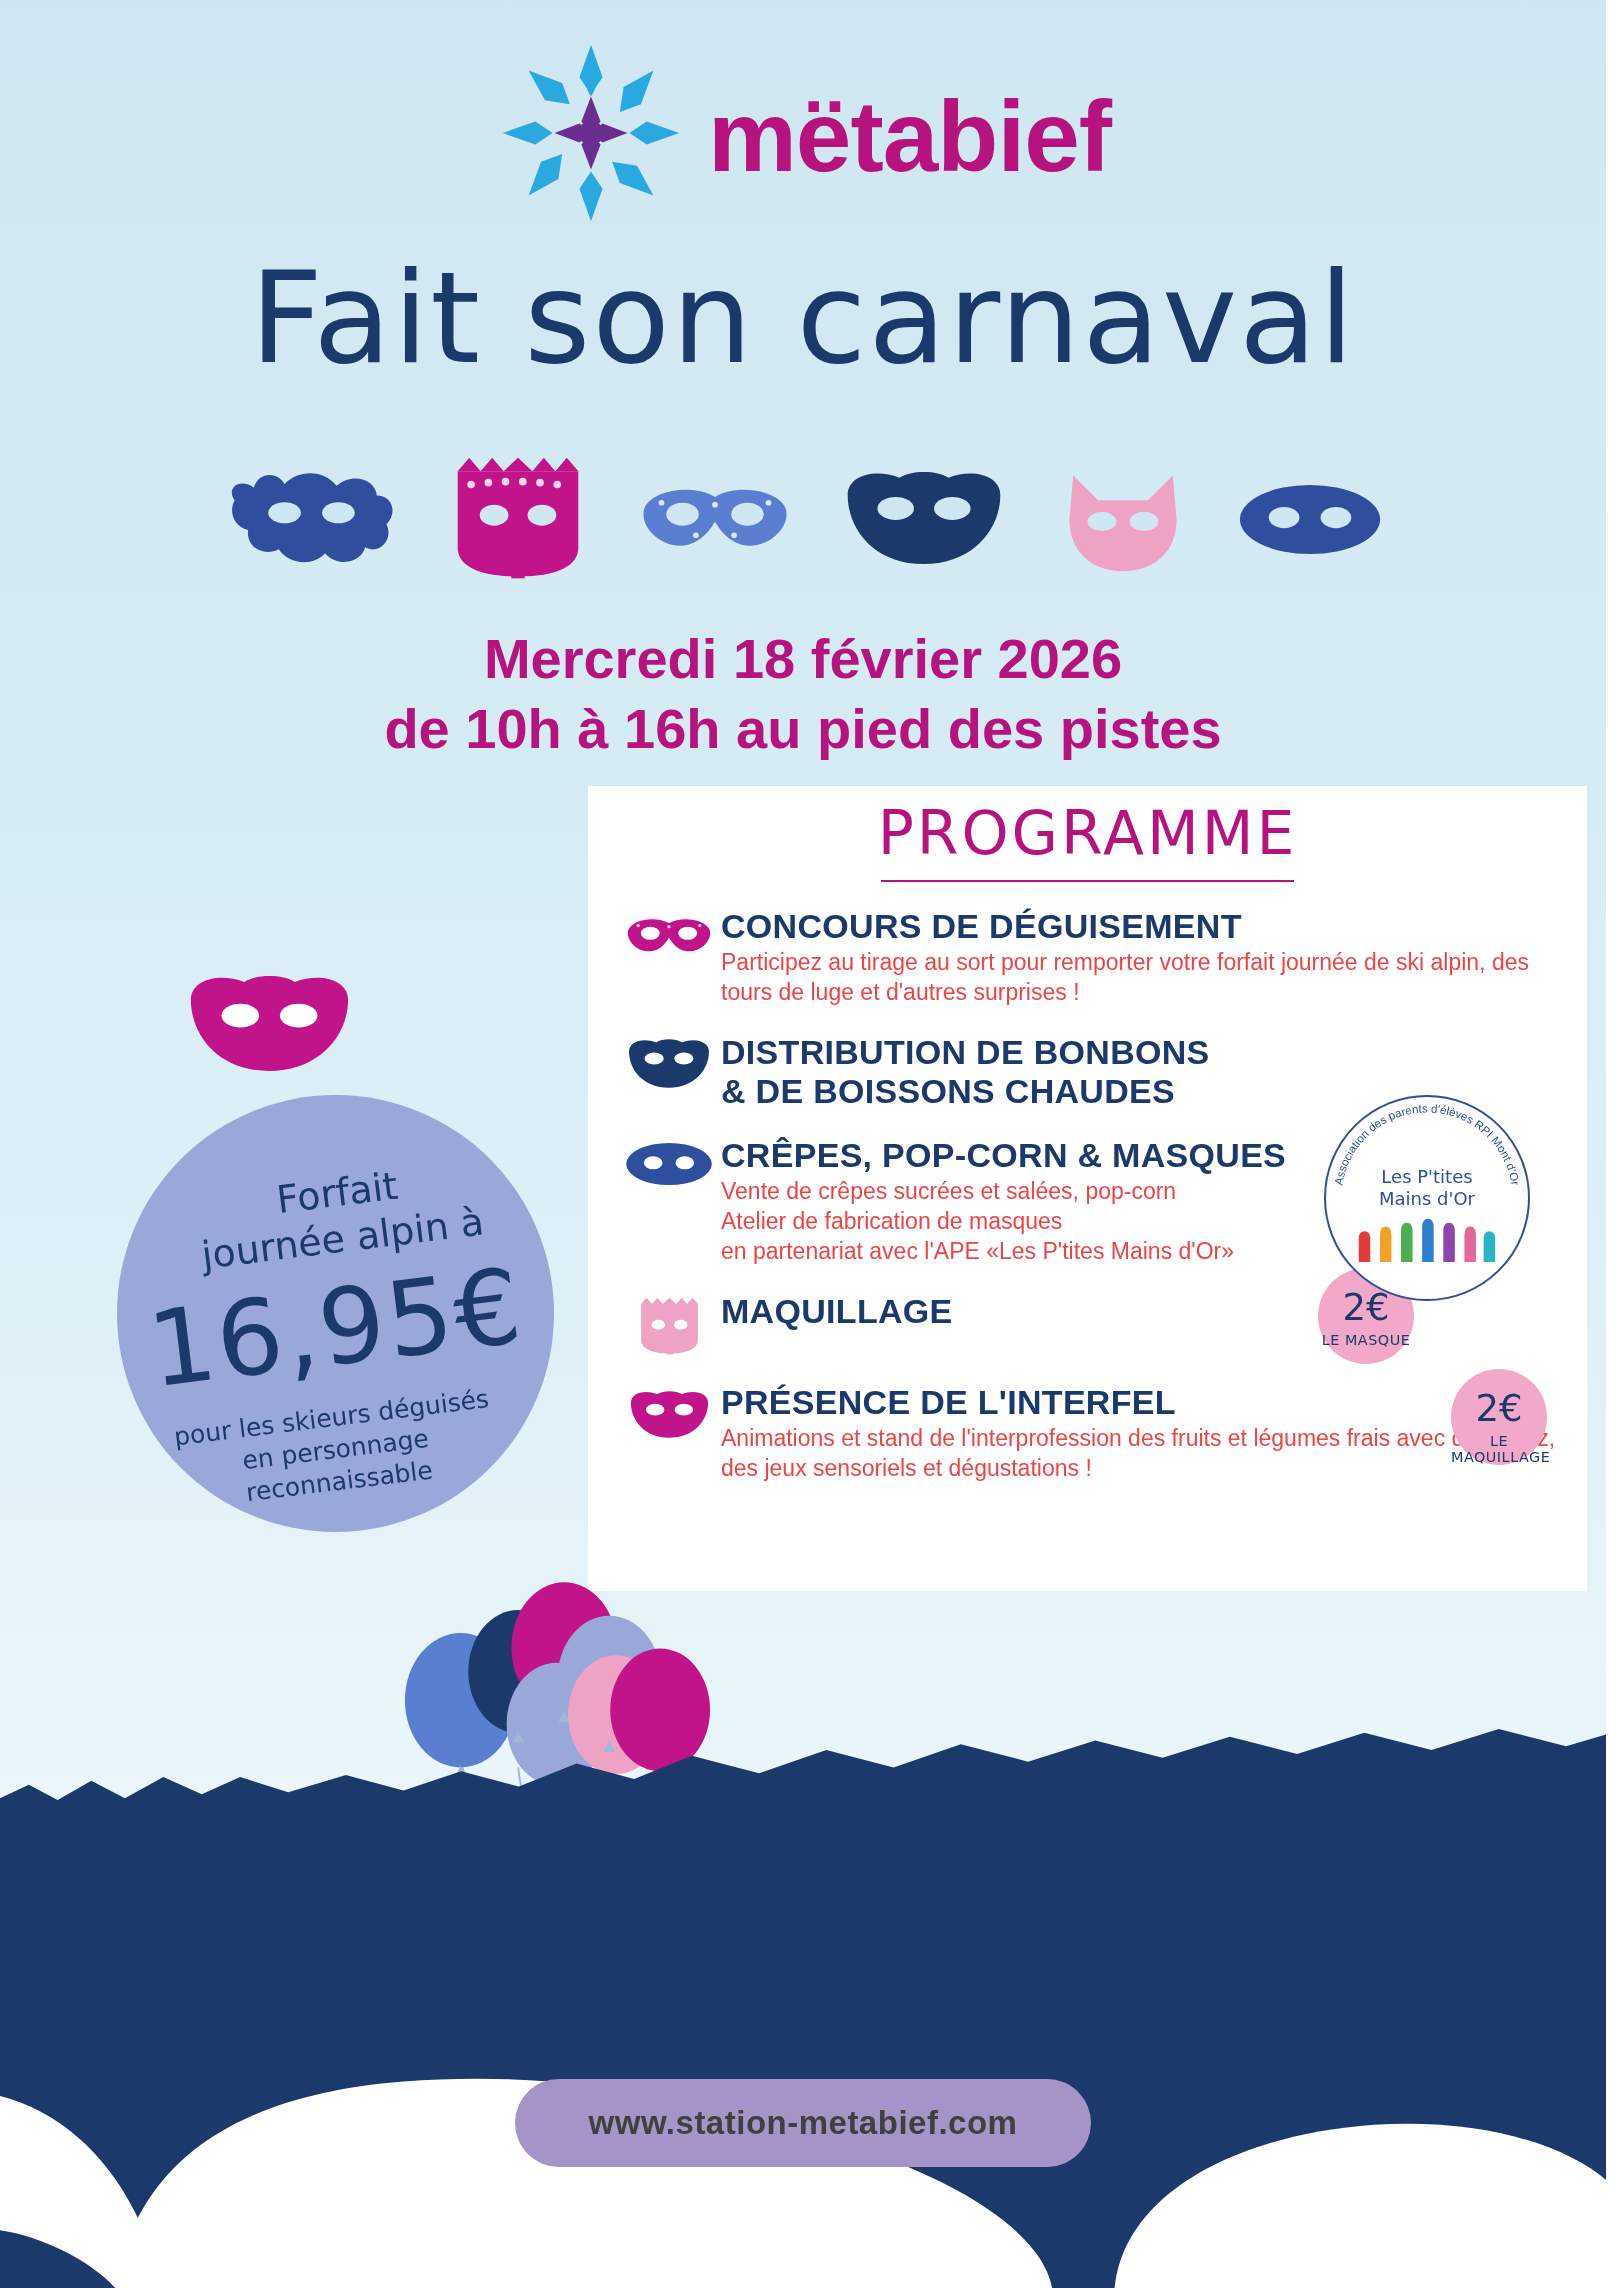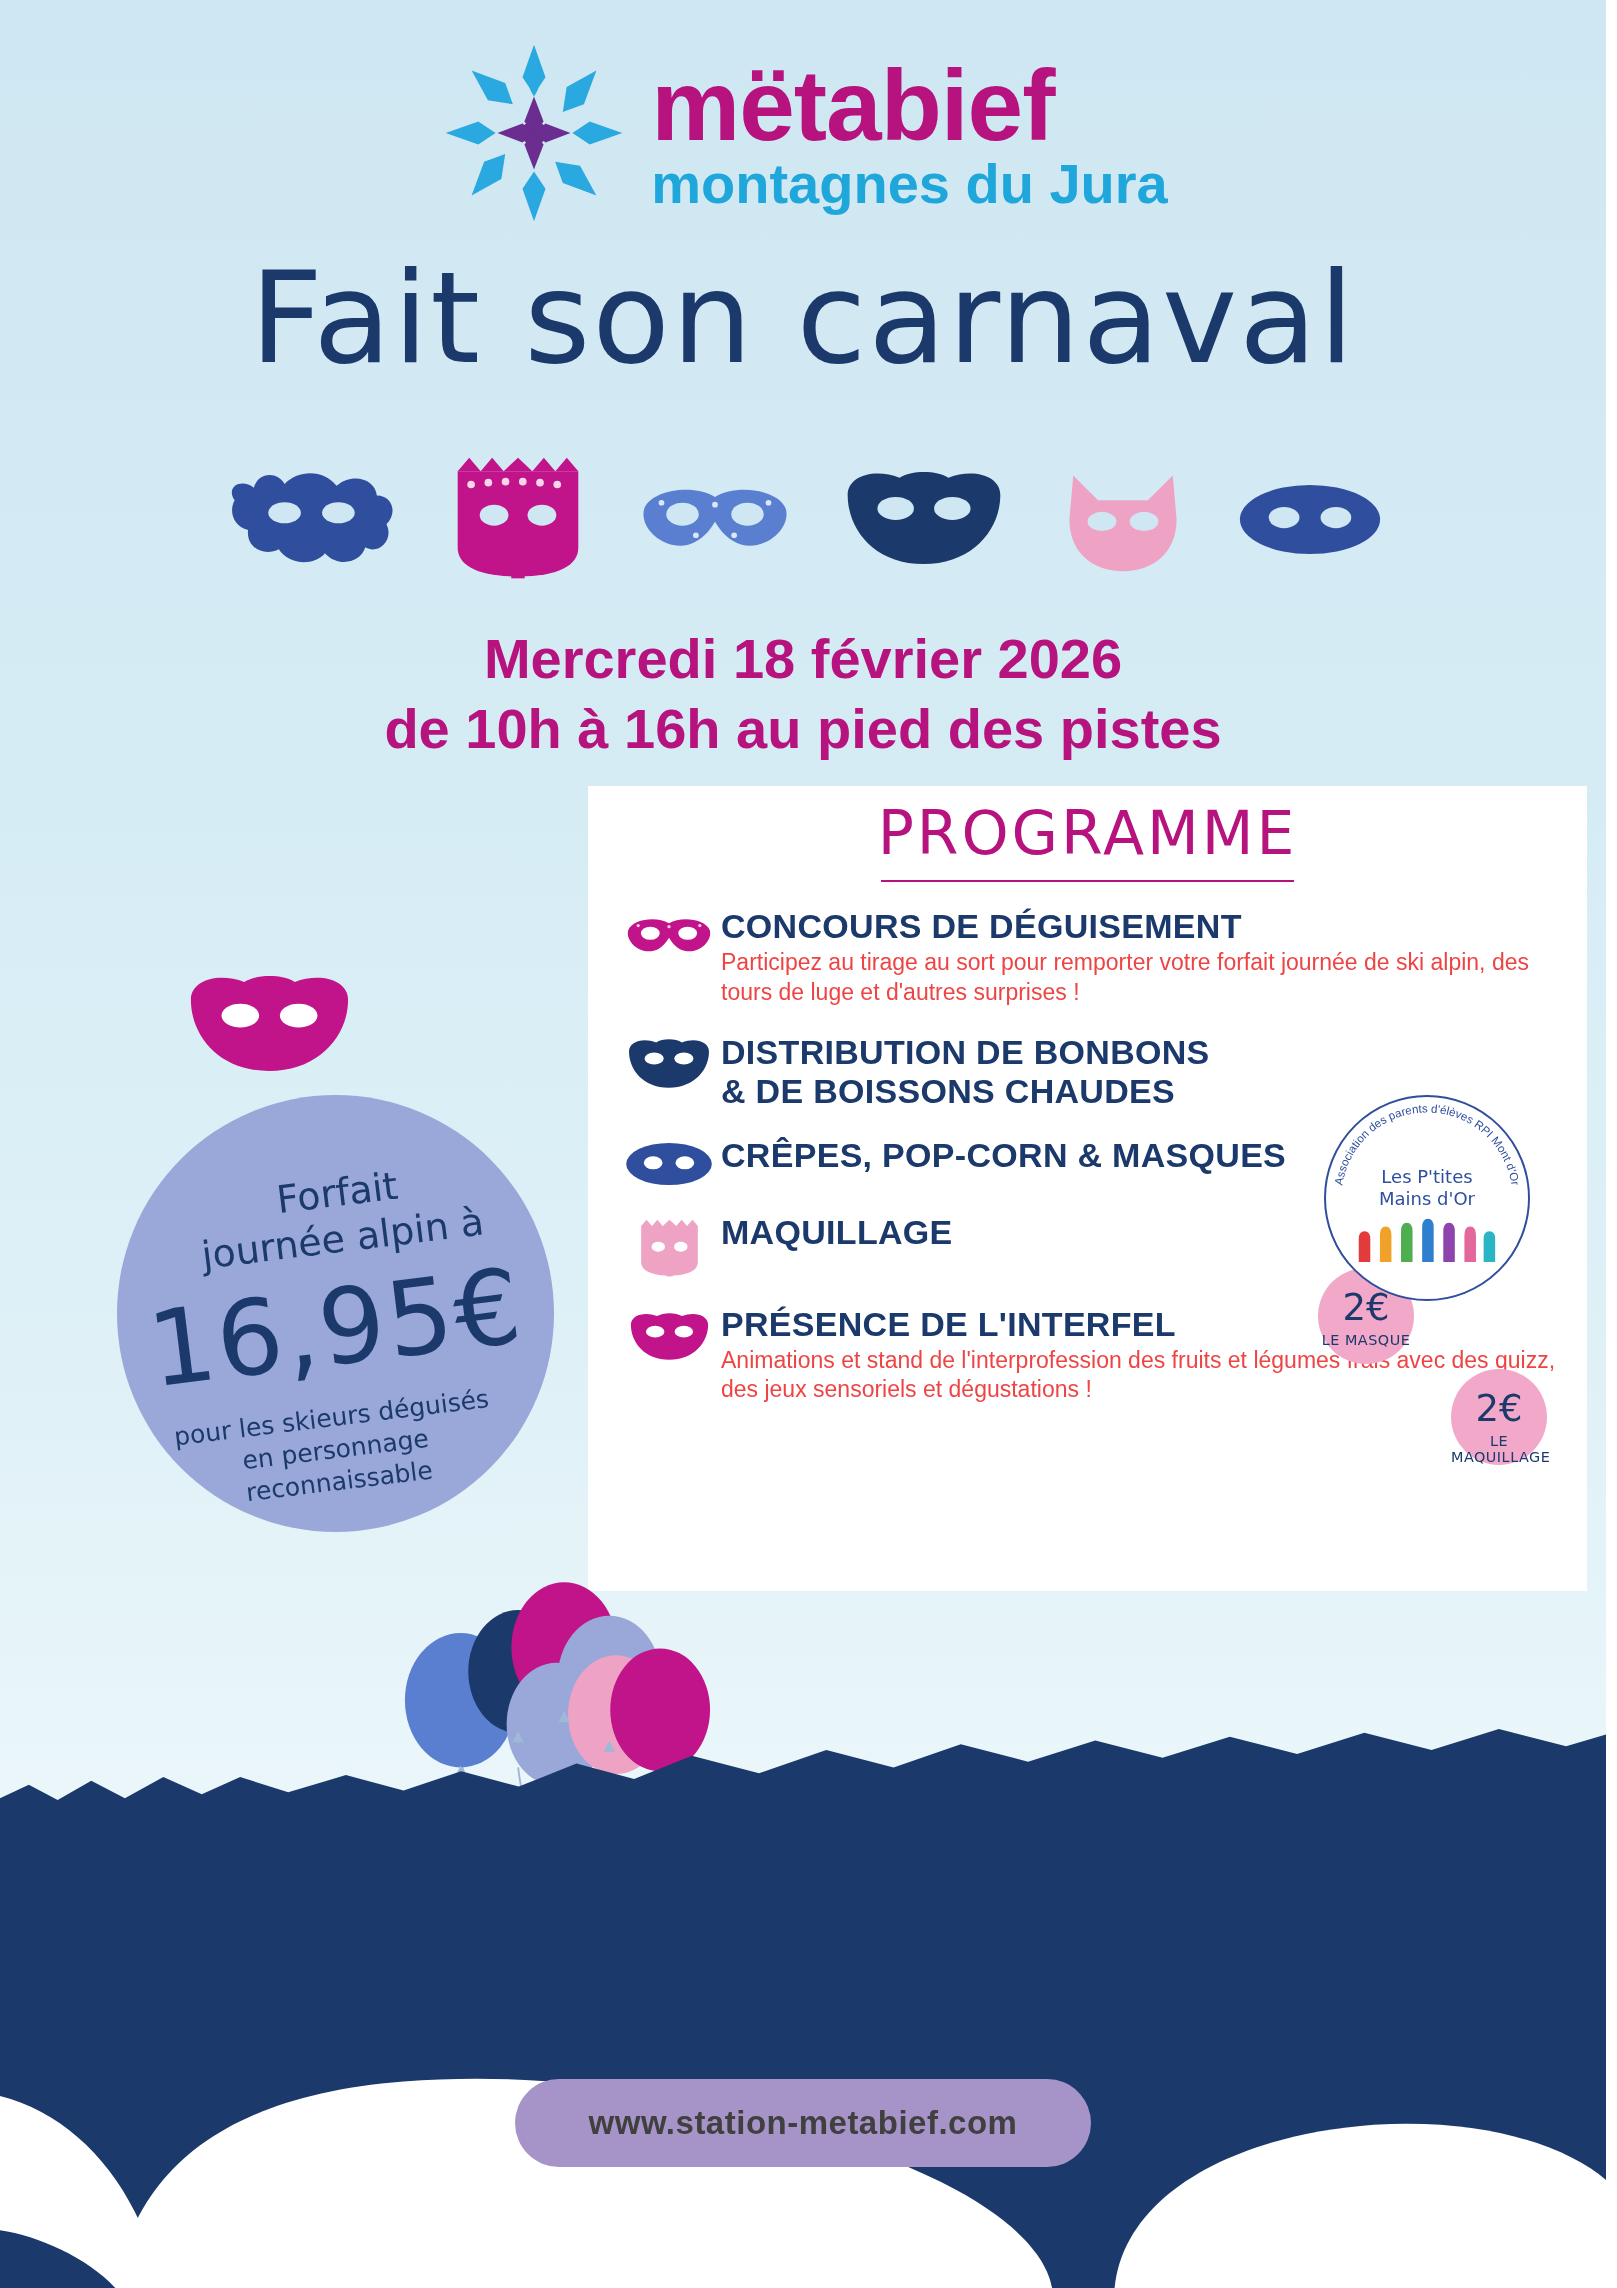--- a/index.html
+++ b/index.html
@@ -311,21 +311,20 @@
             <circle cx="100" cy="100" r="13"></circle>
             <path d="M100 62 L110 88 L100 100 L90 88 Z"></path>
             <path d="M100 138 L110 112 L100 100 L90 112 Z"></path>
             <path d="M62 100 L88 110 L100 100 L88 90 Z"></path>
             <path d="M138 100 L112 110 L100 100 L112 90 Z"></path>
           </g>
         </svg>
       </span>
       <span class="wordmark">
         <span class="wordmark-main">mëtabief</span>
-        <span class="wordmark-sub">montagnes du Jura</span>
       </span>
     </div>
   </div>
 
   <div class="title">Fait son carnaval</div>
 
   <div class="mask-row">
     <span>
       <svg width="173" height="125" viewBox="0 0 180 130">
         <path d="M10 45 C0 30 18 22 30 32 C34 16 54 14 62 28 C78 12 104 14 116 30 C132 16 156 22 158 40
@@ -440,20 +439,23 @@
       <div class="item">
         <div class="item-icon">
           <svg width="88" height="48" viewBox="0 0 150 80">
             <ellipse cx="75" cy="40" rx="73" ry="36" fill="#2f4f9e"></ellipse>
             <ellipse cx="48" cy="38" rx="16" ry="11" fill="#ffffff"></ellipse>
             <ellipse cx="102" cy="38" rx="16" ry="11" fill="#ffffff"></ellipse>
           </svg>
         </div>
         <div class="item-body">
           <div class="item-head">CRÊPES, POP-CORN &amp; MASQUES</div>
+          <div class="item-desc" style="white-space:pre-line">Vente de crêpes sucrées et salées, pop-corn
+Atelier de fabrication de masques
+en partenariat avec l'APE «Les P'tites Mains d'Or»</div>
         </div>
       </div>
 
       <div class="item">
         <div class="item-icon">
           <svg width="73" height="63" viewBox="0 0 150 140">
             <path d="M12 20 L138 20 L138 100 C138 118 118 130 75 130 C32 130 12 118 12 100 Z" fill="#efa3c4"></path>
             <path d="M12 20 L24 6 L36 20 L48 6 L60 20 L75 6 L90 20 L102 6 L114 20 L126 6 L138 20 Z" fill="#efa3c4"></path>
             <ellipse cx="50" cy="66" rx="15" ry="11" fill="#ffffff"></ellipse>
             <ellipse cx="100" cy="66" rx="15" ry="11" fill="#ffffff"></ellipse>

